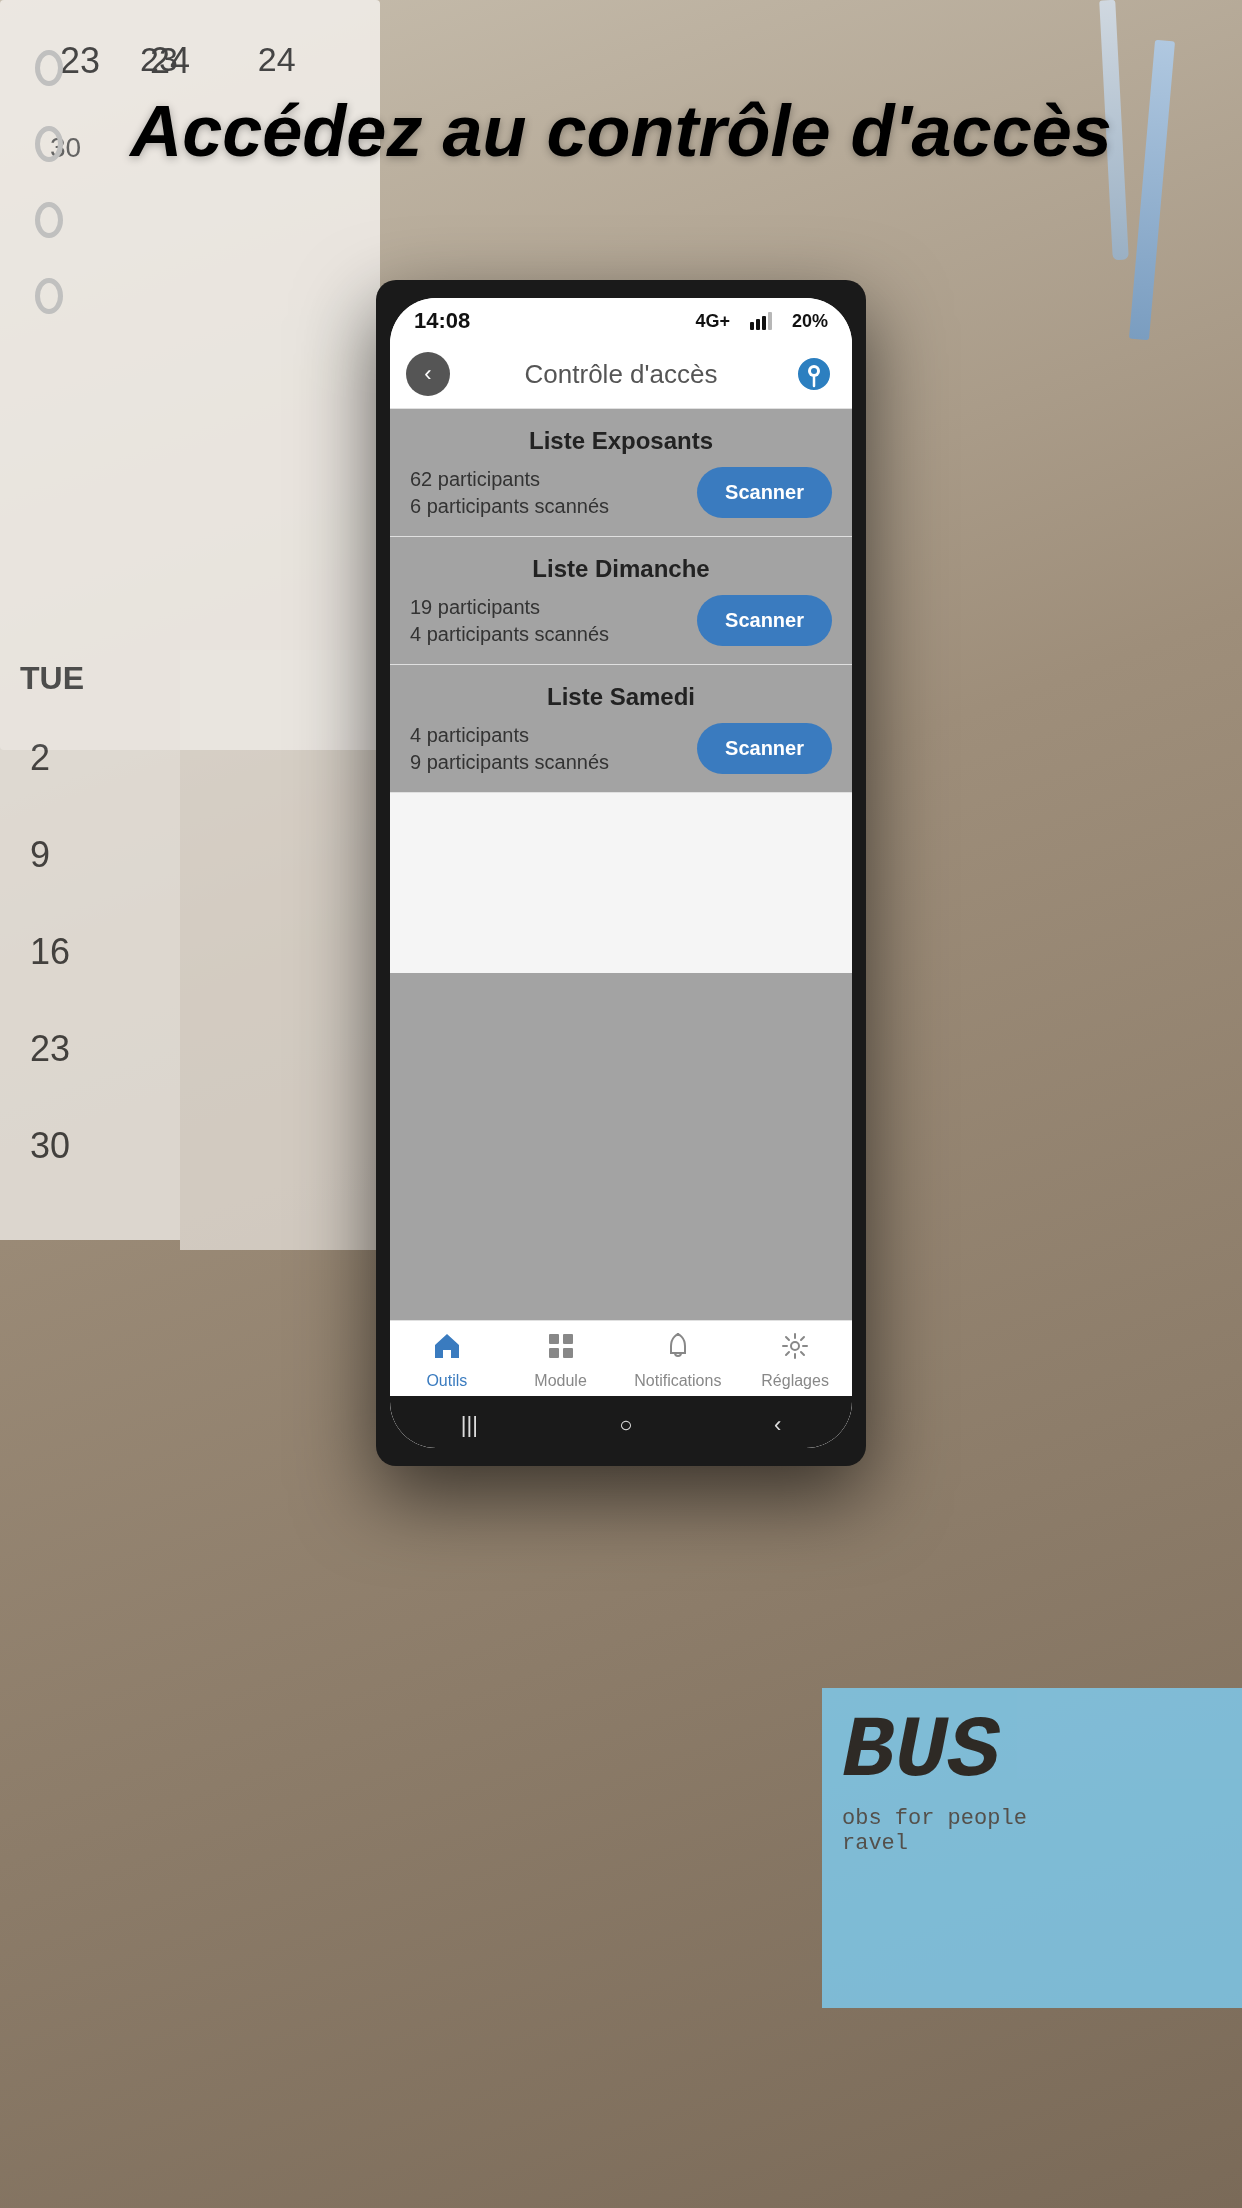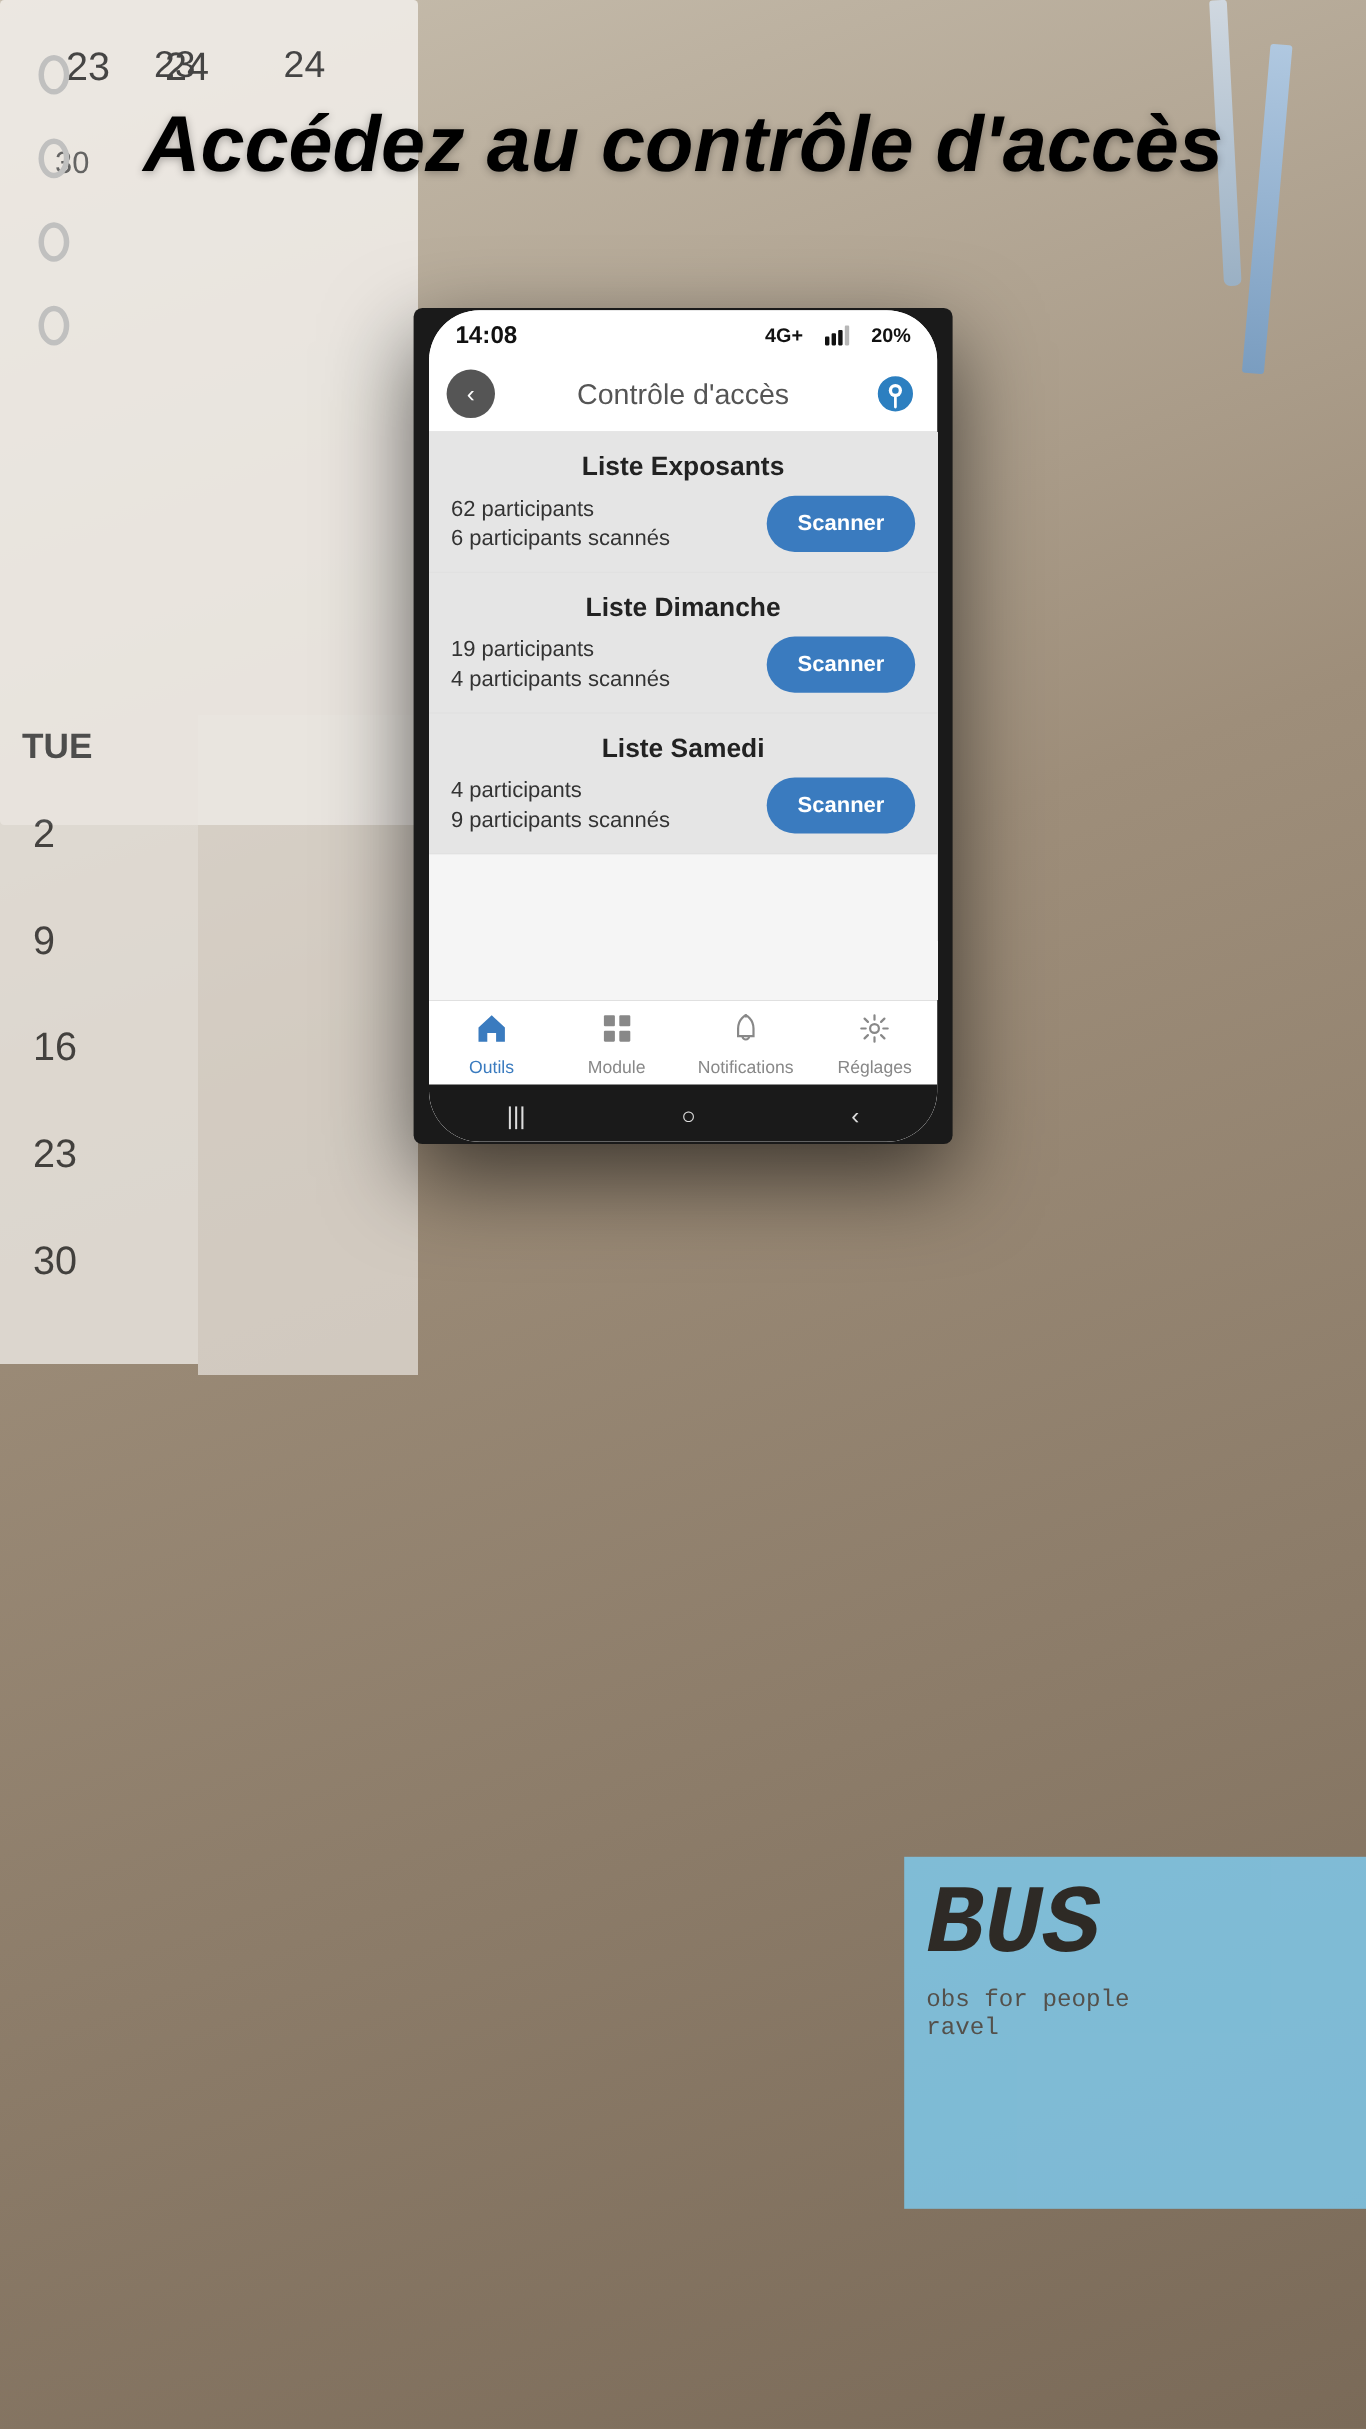--- a/index.html
+++ b/index.html
@@ -37,26 +37,26 @@
       padding: 0 60px;
     }
 
     
     .phone-shell {
       position: absolute;
       top: 280px;
       left: 50%;
       transform: translateX(-50%);
       width: 490px;
-      height: 760px;
+      height: 1186px;
       background: #1a1a1a;
-      border-radius: 8px;
+      border-radius: 20px;
       z-index: 10;
       box-shadow: 0 30px 80px rgba(0,0,0,0.6);
-      padding: 2px 14px;
+      padding: 18px 14px;
     }
 
     
     .phone-screen {
       width: 100%;
       height: 100%;
       border-radius: 46px;
       overflow: hidden;
       background: white;
       display: flex;
@@ -142,21 +142,21 @@
 
     .logo-pin {
       width: 36px;
       height: 36px;
     }
 
     
     .app-content {
       flex: 1;
       overflow-y: auto;
-      background: #e5e5e5;
+      background: #a3a3a3;
     }
 
     
     .list-section {
       border-bottom: 1px solid #e0e0e0;
       padding: 18px 20px;
     }
 
     .section-title {
       font-size: 24px;

